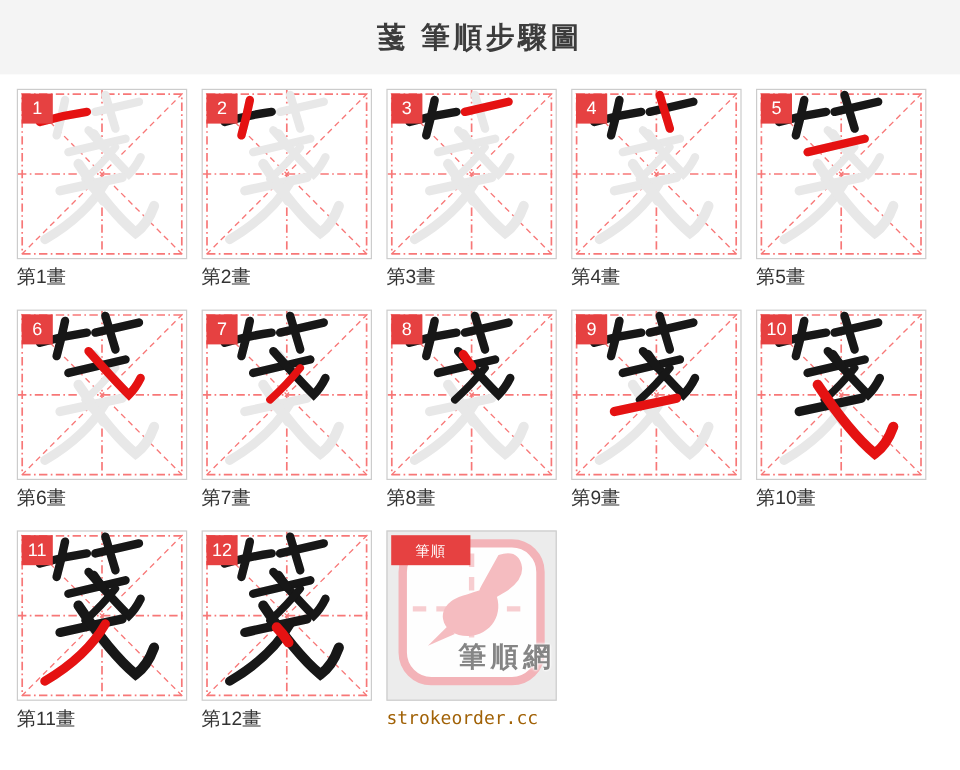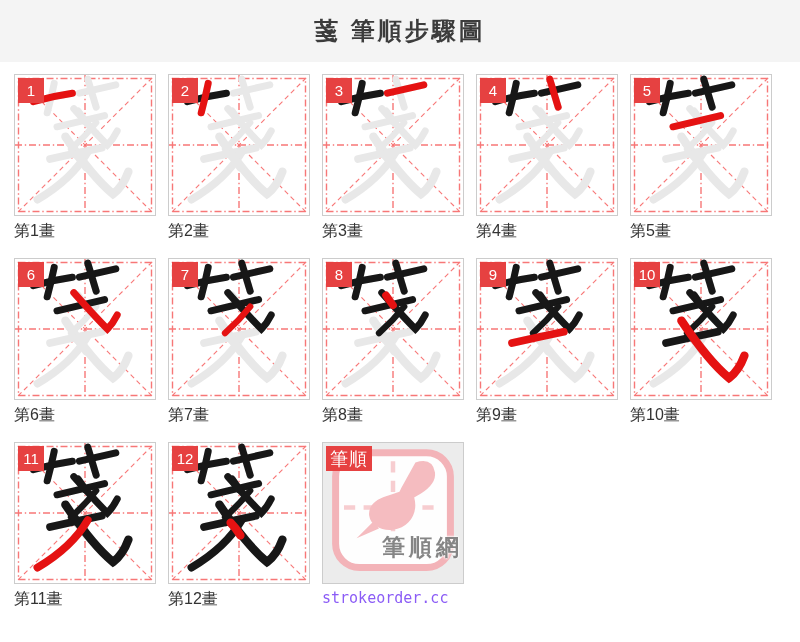--- a/index.html
+++ b/index.html
@@ -33,23 +33,23 @@
   .badge{
     position:absolute;top:3px;left:3px;min-width:26px;height:25px;padding:0 4px;
     box-sizing:border-box;background:var(--badge);color:#ffffff;
     display:flex;align-items:center;justify-content:center;
     font-size:15px;line-height:1;z-index:3;
   }
   .caption{
     margin-top:5px;height:21px;
     font-size:16px;color:var(--caption);
   }
-  .mono{font-family:"DejaVu Sans Mono","Liberation Mono",monospace;font-size:15px;color:#8b5cf6;}
+  .mono{font-family:"DejaVu Sans Mono","Liberation Mono",monospace;font-size:15px;color:#a16207;}
   .logo-cell{background:var(--logo-bg);}
-  .logo-badge{min-width:auto;padding:0 4px;font-size:18px;letter-spacing:1px;}
+  .logo-badge{min-width:auto;padding:0 20px;font-size:12px;letter-spacing:1px;}
   .logo-name{
     position:absolute;left:0;right:0;bottom:20px;text-align:right;z-index:2;
     font-size:23px;font-weight:bold;color:var(--logo-text);letter-spacing:4px;
     text-shadow:0 0 2px #fff,0 0 2px #fff,0 0 3px #fff;
   }
 </style>
 </head>
 <body>
 
 <div class="header">

